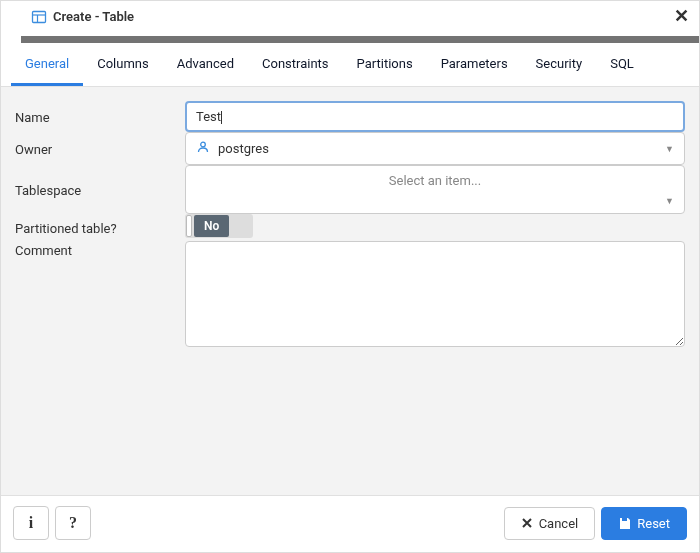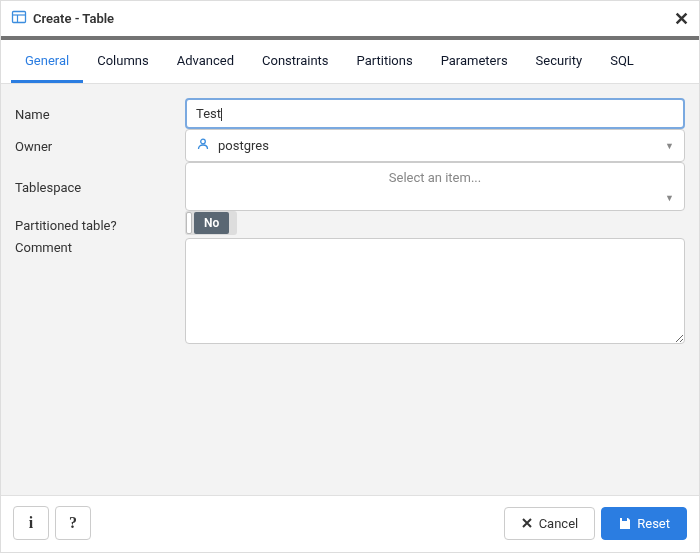--- a/index.html
+++ b/index.html
@@ -1,17 +1,17 @@
 <!DOCTYPE html>
 <html><head>
 <meta charset="utf-8">
 <style>
   * { box-sizing: border-box; margin: 0; padding: 0; }
   body { font-family: -apple-system, BlinkMacSystemFont, "Segoe UI", Roboto, Helvetica, Arial, sans-serif; font-size: 13px; color: #333; background: #fff; width: 700px; height: 553px; border: 1px solid #ddd; display: flex; flex-direction: column; }
-  .title-bar { display: flex; align-items: center; padding: 8px 10px; border-bottom: 4px solid #737373; gap: 6px; }
+  .title-bar { display: flex; align-items: flex-start; padding: 8px 10px; border-bottom: 7px solid #737373; gap: 6px; margin-left: 20px; }
   .title-text { font-weight: 600; flex: 1; }
   .close-x { font-size: 18px; font-weight: bold; cursor: pointer; line-height: 14px; }
   .tabs { display: flex; border-bottom: 1px solid #e0e0e0; padding: 0 10px; gap: 0; }
   .tab { padding: 13px 14px 12px 14px; color: #0f172a; cursor: pointer; font-size: 13px; border-bottom: 3px solid transparent; }
   .tab.active { color: #2b7de1; border-bottom-color: #2b7de1; }
   .form-area { flex: 1; background: #f3f3f3; padding: 14px 14px 0 14px; overflow: auto; }
   .row { display: flex; align-items: center; margin-bottom: 0; }
   .row.tall { align-items: flex-start; }
   .label { width: 170px; color: #333; padding-top: 2px; }
   .field { flex: 1; border-radius: 10px; }
@@ -19,21 +19,21 @@
     width: 100%; background: #fff; border: 1px solid #ccc; border-radius: 4px;
     padding: 7px 10px; font-size: 13px; color: #333; position: relative;
   }
   .text-input.focused { border: 2px solid #7aa9e0; padding: 6px 9px; }
   .select-box { display: flex; align-items: center; gap: 8px; color: #333; cursor: pointer; }
   .select-box.placeholder { color: #888; flex-direction: column; }
   .select-arrow { margin-left: auto; color: #888; font-size: 9px; }
   .select-clear { color: #666; font-weight: bold; font-size: 14px; margin-right: 4px; line-height: 10px; }
   .textarea { min-height: 106px; resize: both; }
   .icon-svg { display: inline-block; vertical-align: middle; }
-  .toggle { width: 52px; height: 24px; border-radius: 3px; background: #ddd; position: relative; display: inline-flex; align-items: center; cursor: pointer; }
+  .toggle { width: 68px; height: 24px; border-radius: 3px; background: #ddd; position: relative; display: inline-flex; align-items: center; cursor: pointer; }
   .toggle-handle { width: 6px; height: 22px; background: #fff; border: 1px solid #bbb; border-radius: 2px; position: absolute; left: 1px; top: 1px; }
   .toggle-label { background: #5a6773; color: #fff; height: 22px; line-height: 22px; padding: 0 10px; border-radius: 2px; margin-left: 8px; font-weight: 600; font-size: 12px; position: absolute; left: 1px; top: 1px; }
   .footer { display: flex; align-items: center; padding: 10px 12px 12px 12px; border-top: 1px solid #e0e0e0; gap: 6px; }
   .icon-btn { width: 36px; height: 34px; border: 1px solid #ccc; border-radius: 4px; background: #fff; display: flex; align-items: center; justify-content: center; cursor: pointer; font-weight: bold; font-size: 16px; font-family: Georgia, serif; }
   .spacer { flex: 1; }
   .btn { border: 1px solid #ccc; border-radius: 4px; background: #fff; padding: 8px 16px; display: flex; align-items: center; gap: 6px; cursor: pointer; font-size: 13px; color: #333; }
   .btn.primary { background: #2b7de1; border-color: #2b7de1; color: #fff; }
   .btn svg { display: block; }
   .caret { display:inline-block; border: 1px solid #333; border-width: 0 1px 0 0; height: 13px; margin-left: 0px; vertical-align: middle; }
 </style>

